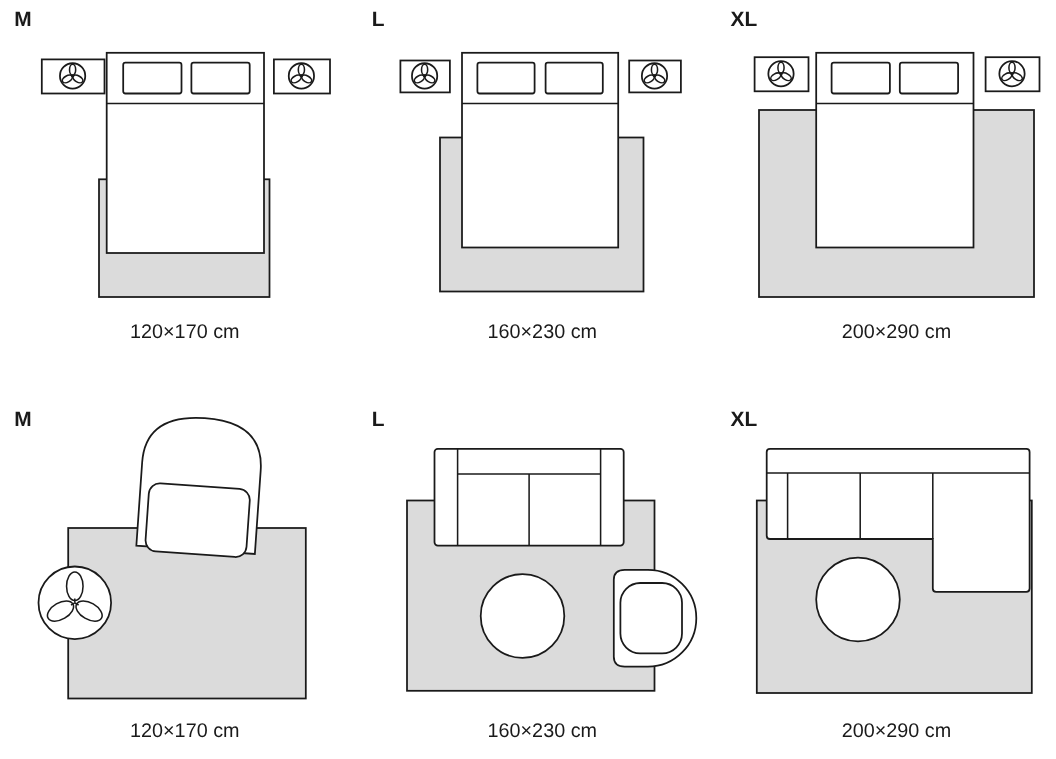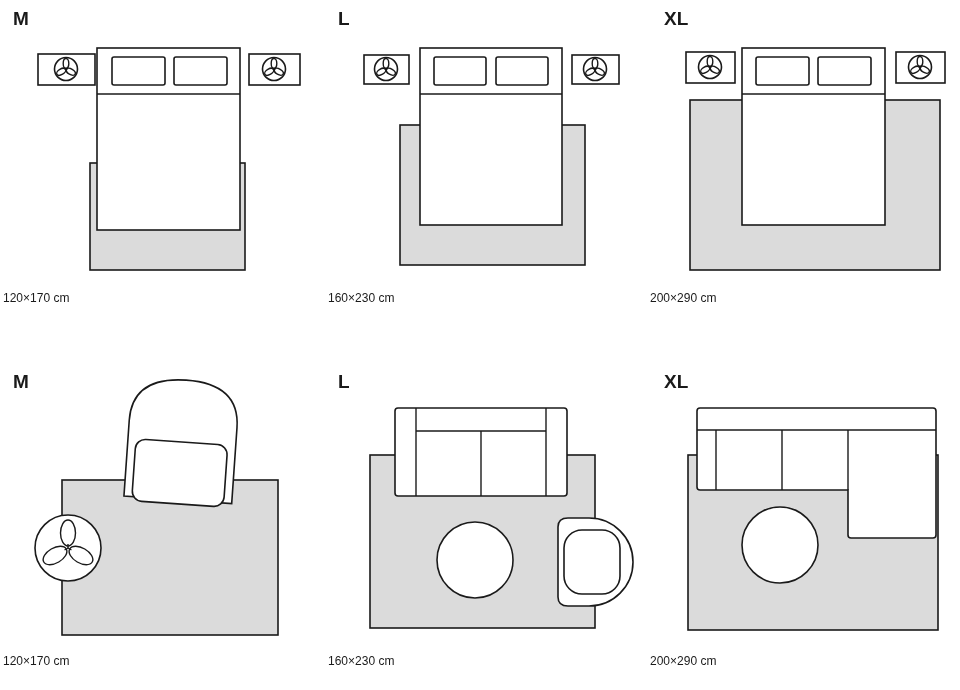--- a/index.html
+++ b/index.html
@@ -15,21 +15,22 @@
   .label {
     position: absolute;
     font-weight: 700;
     font-size: 19px;
     color: var(--text-color, #1a1a1a);
     letter-spacing: .2px;
   }
   .caption {
     position: absolute;
     width: 330px;
-    font-size: 12px;
+    text-align: center;
+    font-size: 18px;
     color: var(--text-color, #1a1a1a);
   }
   .line-shape { fill: #ffffff; stroke: var(--line-color, #1a1a1a); stroke-width: 1.6; }
   .stroke-only { fill: none; stroke: var(--line-color, #1a1a1a); stroke-width: 1.4; }
   .rug { fill: var(--rug-color, #dbdbdb); stroke: var(--line-color, #1a1a1a); stroke-width: 1.6; }
 </style>
 </head>
 <body>
 
 <div class="canvas">

